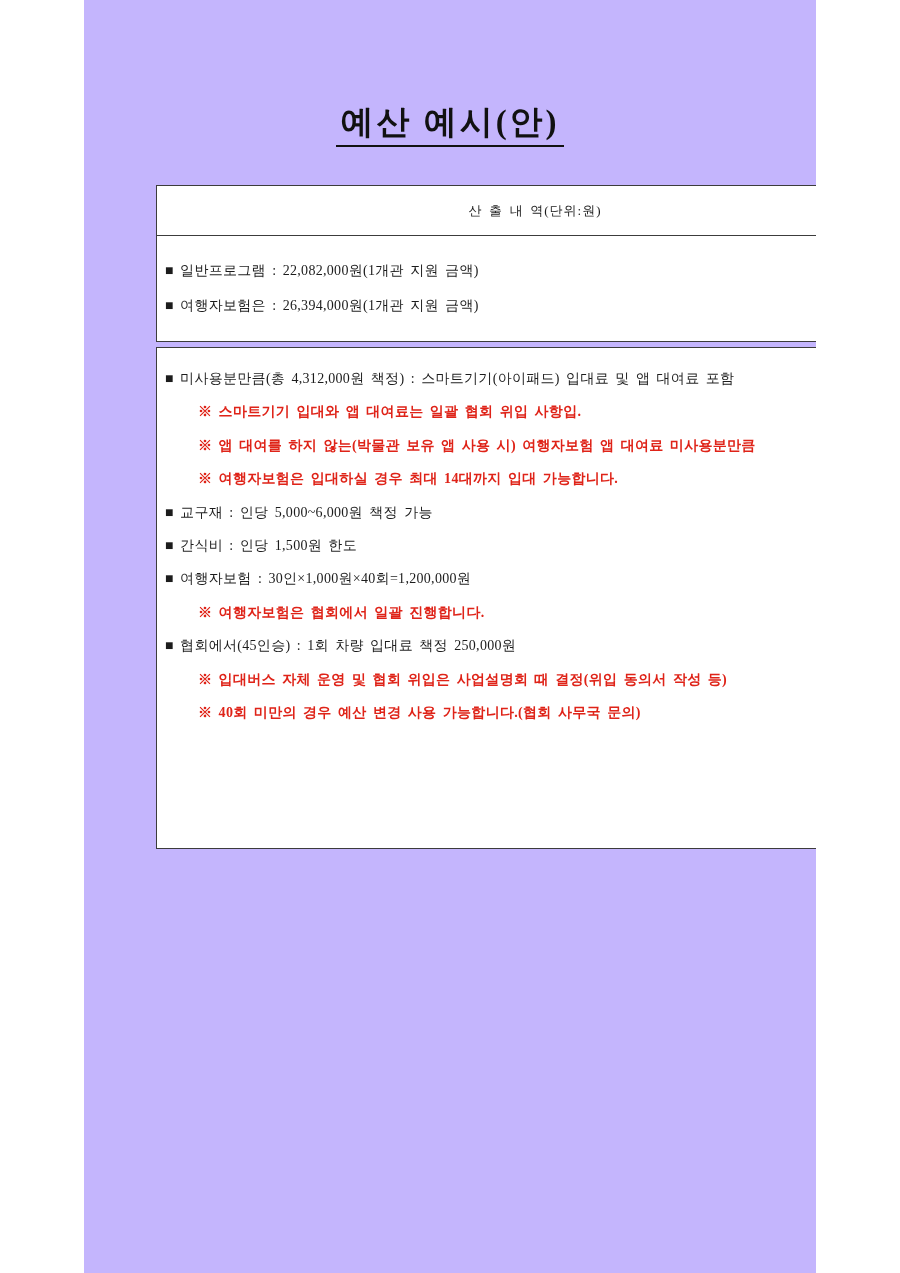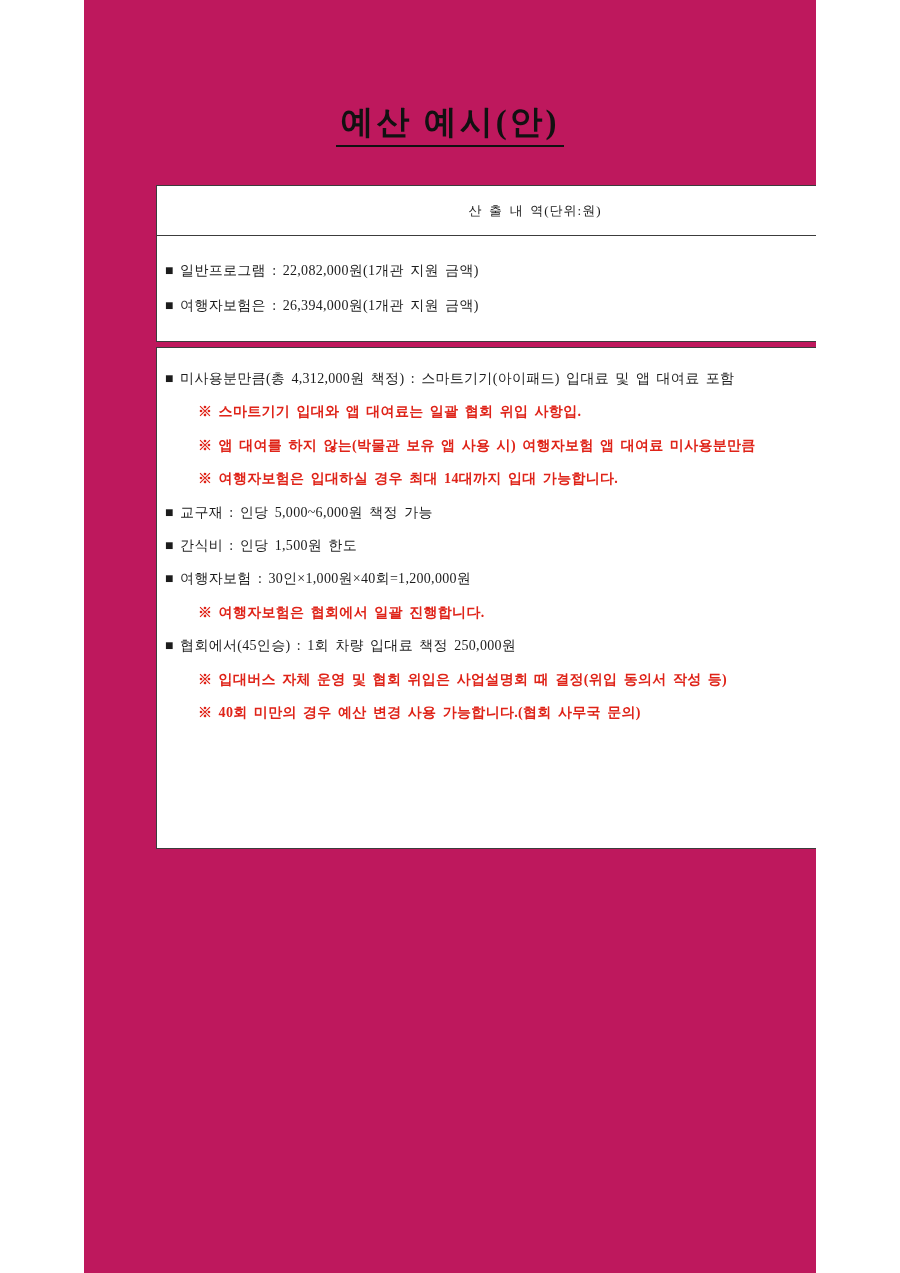--- a/index.html
+++ b/index.html
@@ -7,21 +7,21 @@
     --note-color: #df2318;
     --border-color: #3c3c3c;
   }
   * { margin: 0; padding: 0; box-sizing: border-box; }
   html, body { background: #ffffff; }
   .page {
     position: relative;
     width: 732px;
     height: 1273px;
     margin: 0 auto;
-    background: #be185d;
+    background: #c4b5fd;
     font-family: "Liberation Serif", "DejaVu Serif", serif;
     color: var(--text-color);
     overflow: hidden;
   }
   .doc-title {
     position: absolute;
     top: 100px;
     left: 0;
     right: 0;
     text-align: center;

